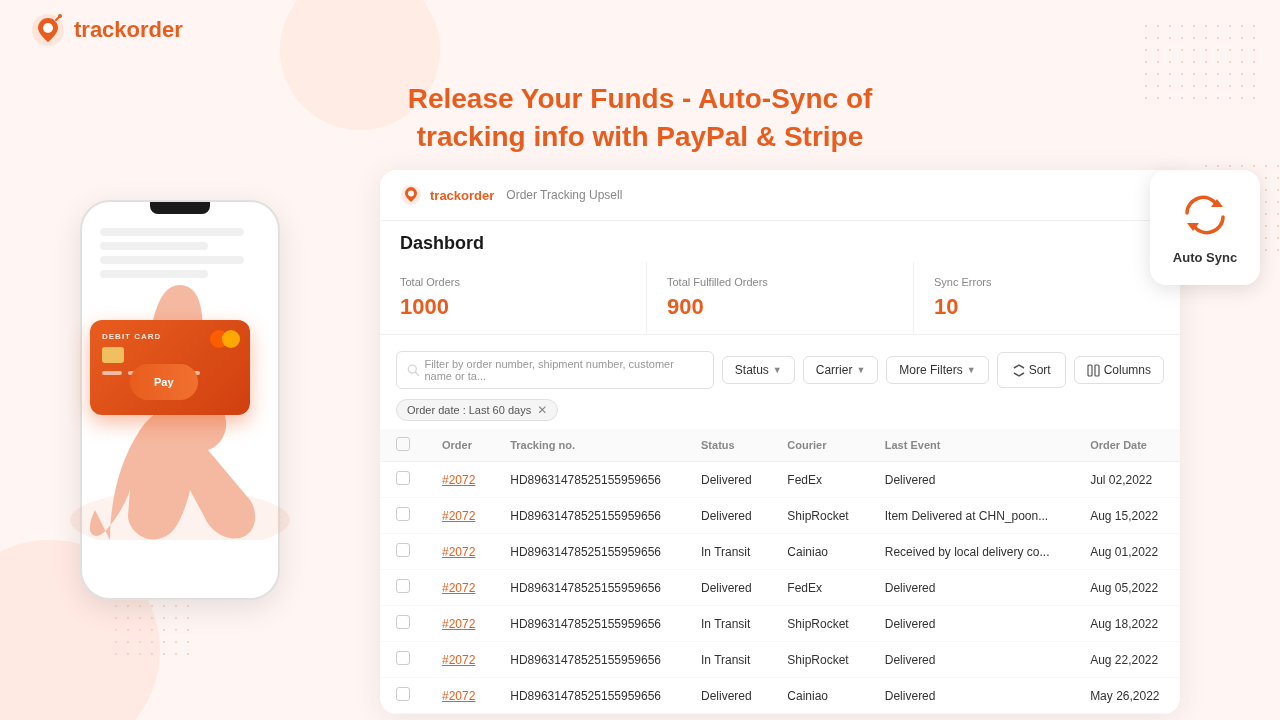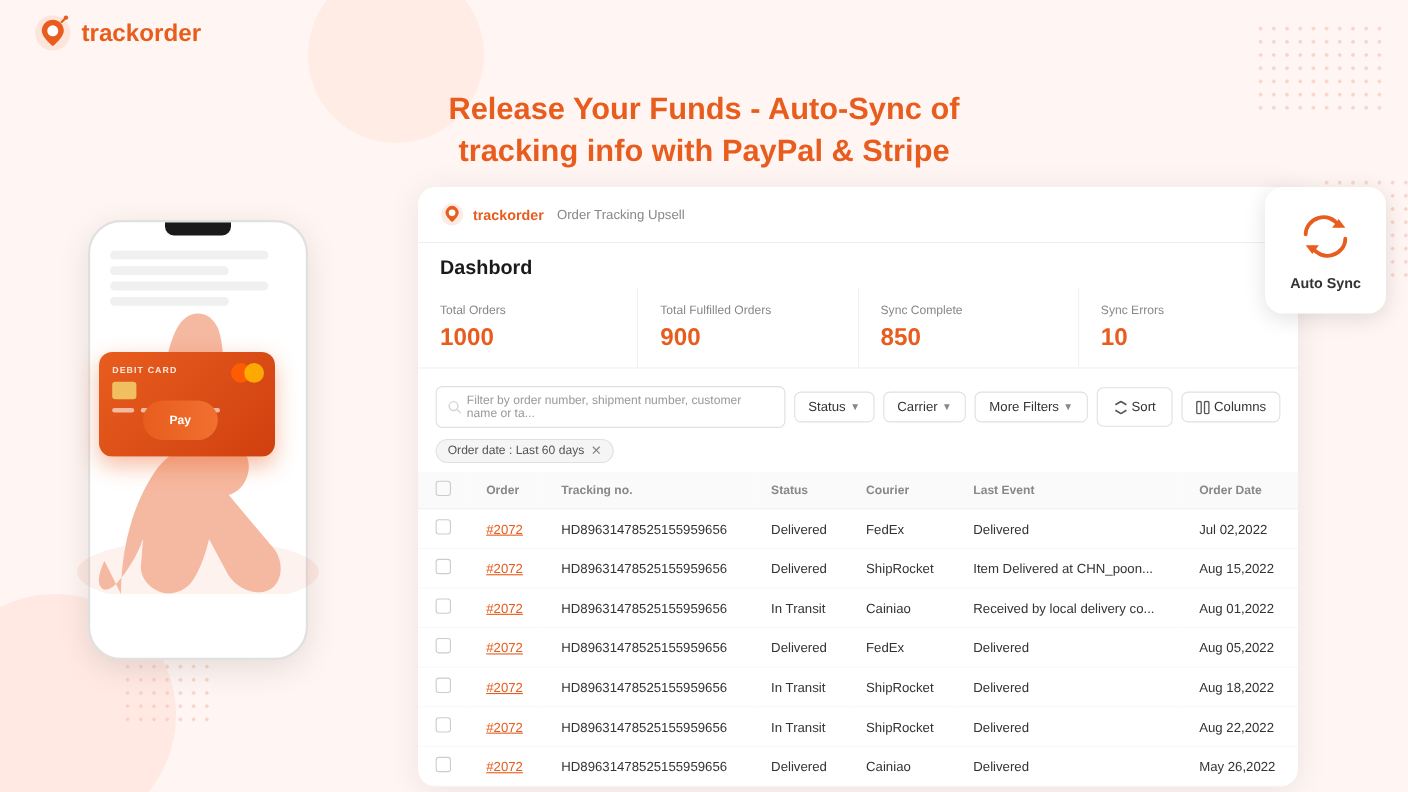--- a/index.html
+++ b/index.html
@@ -534,24 +534,20 @@
   <div class="dashboard-title">Dashbord</div>
 
   <div class="stats-row">
     <div class="stat-card">
       <div class="stat-label">Total Orders</div>
       <div class="stat-value">1000</div>
     </div>
     <div class="stat-card">
       <div class="stat-label">Total Fulfilled Orders</div>
       <div class="stat-value">900</div>
-    </div>
-    <div class="stat-card">
-      <div class="stat-label">Sync Complete</div>
-      <div class="stat-value">850</div>
     </div>
     <div class="stat-card">
       <div class="stat-label">Sync Errors</div>
       <div class="stat-value">10</div>
     </div>
   </div>
 
   <div class="toolbar">
     <div class="search-box">
       <svg class="search-icon-svg" width="14" height="14" viewBox="0 0 14 14" fill="none">

